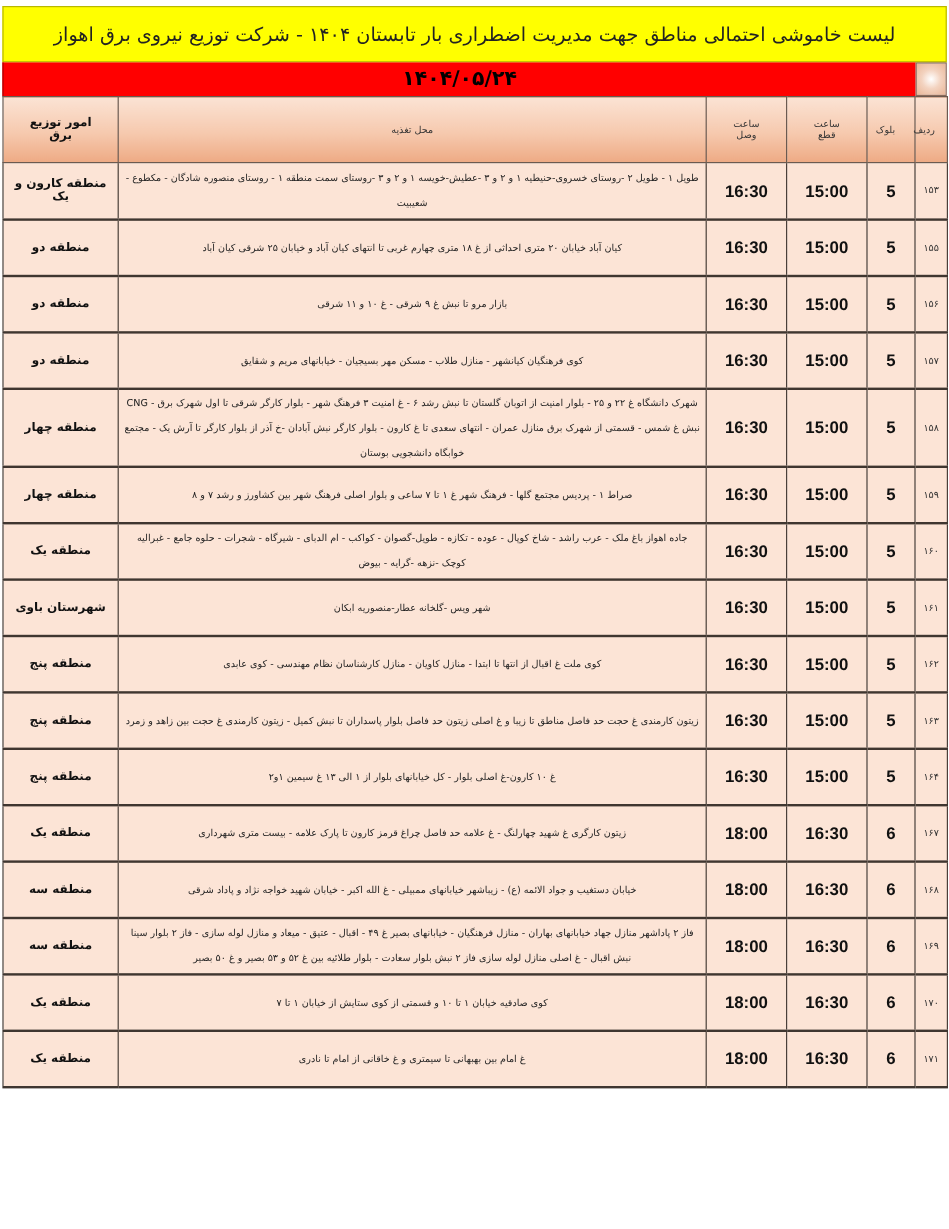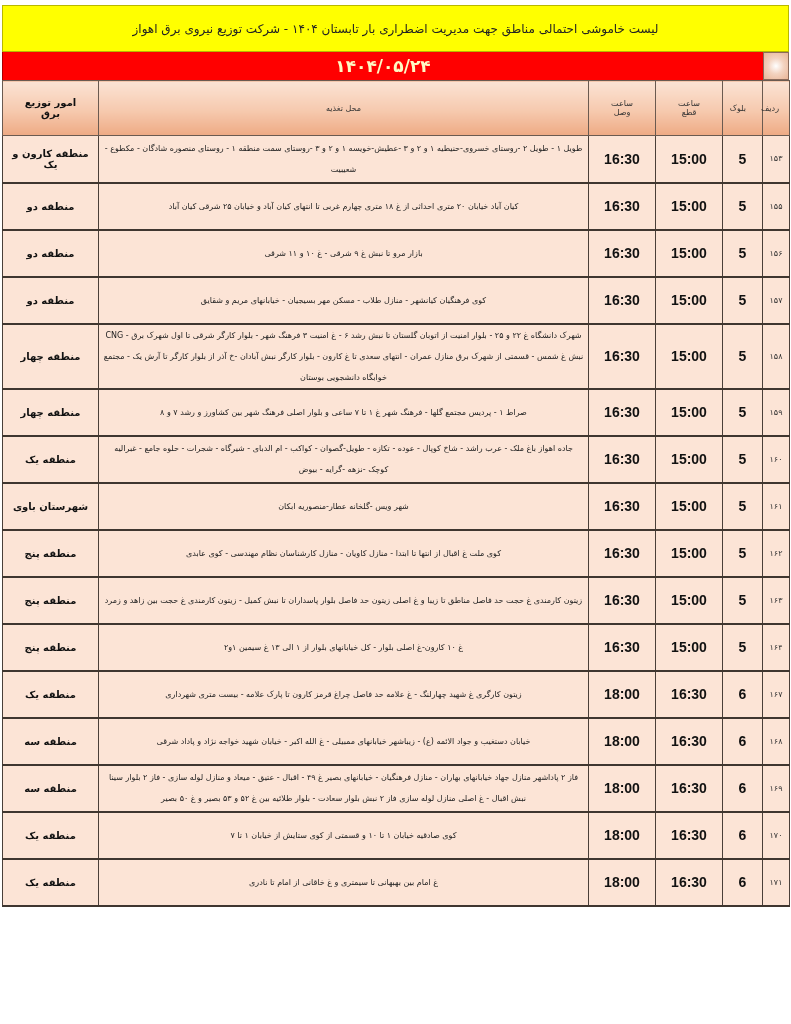--- a/index.html
+++ b/index.html
@@ -1,26 +1,26 @@
 <!DOCTYPE html>
 <html><head>
 <meta charset="utf-8">
 <style>
   html, body { margin:0; padding:0; background:#ffffff; }
   body { width:791px; height:1024px; overflow:hidden; position:relative; font-family:"DejaVu Sans", sans-serif; }
   .sheet { position:absolute; left:2px; top:5px; width:787px; }
   .title-bar {
     height:47px; background:#ffff00; border:1px solid #b8b800;
     display:flex; align-items:center; justify-content:center;
-    direction:rtl; font-size:12px; color:#222; box-sizing:border-box;
+    direction:rtl; font-size:16px; color:#222; box-sizing:border-box;
   }
   .date-row { display:flex; height:28px; }
   .date-bar {
     flex:1; background:#ff0000; display:flex; align-items:center; justify-content:center;
-    font-size:17px; font-weight:bold; color:#fef9c3; direction:rtl; border-left:1px solid #a00;
+    font-size:17px; font-weight:bold; color:#000000; direction:rtl; border-left:1px solid #a00;
   }
   .corner {
     width:26px; background:radial-gradient(circle at 50% 50%, #ffffff 0%, #f3d3c0 45%, #e9b596 100%);
     border:1px solid #8a6a5a; box-sizing:border-box;
   }
   table { border-collapse:collapse; width:787px; table-layout:fixed; }
   th {
     height:16px; font-size:8px; font-weight:normal; color:#333; direction:rtl;
     background:linear-gradient(to bottom, #fbe3d4 0%, #f6c9ae 55%, #eeaa84 100%);
     border:1px solid #6b5a50; padding:16px;

